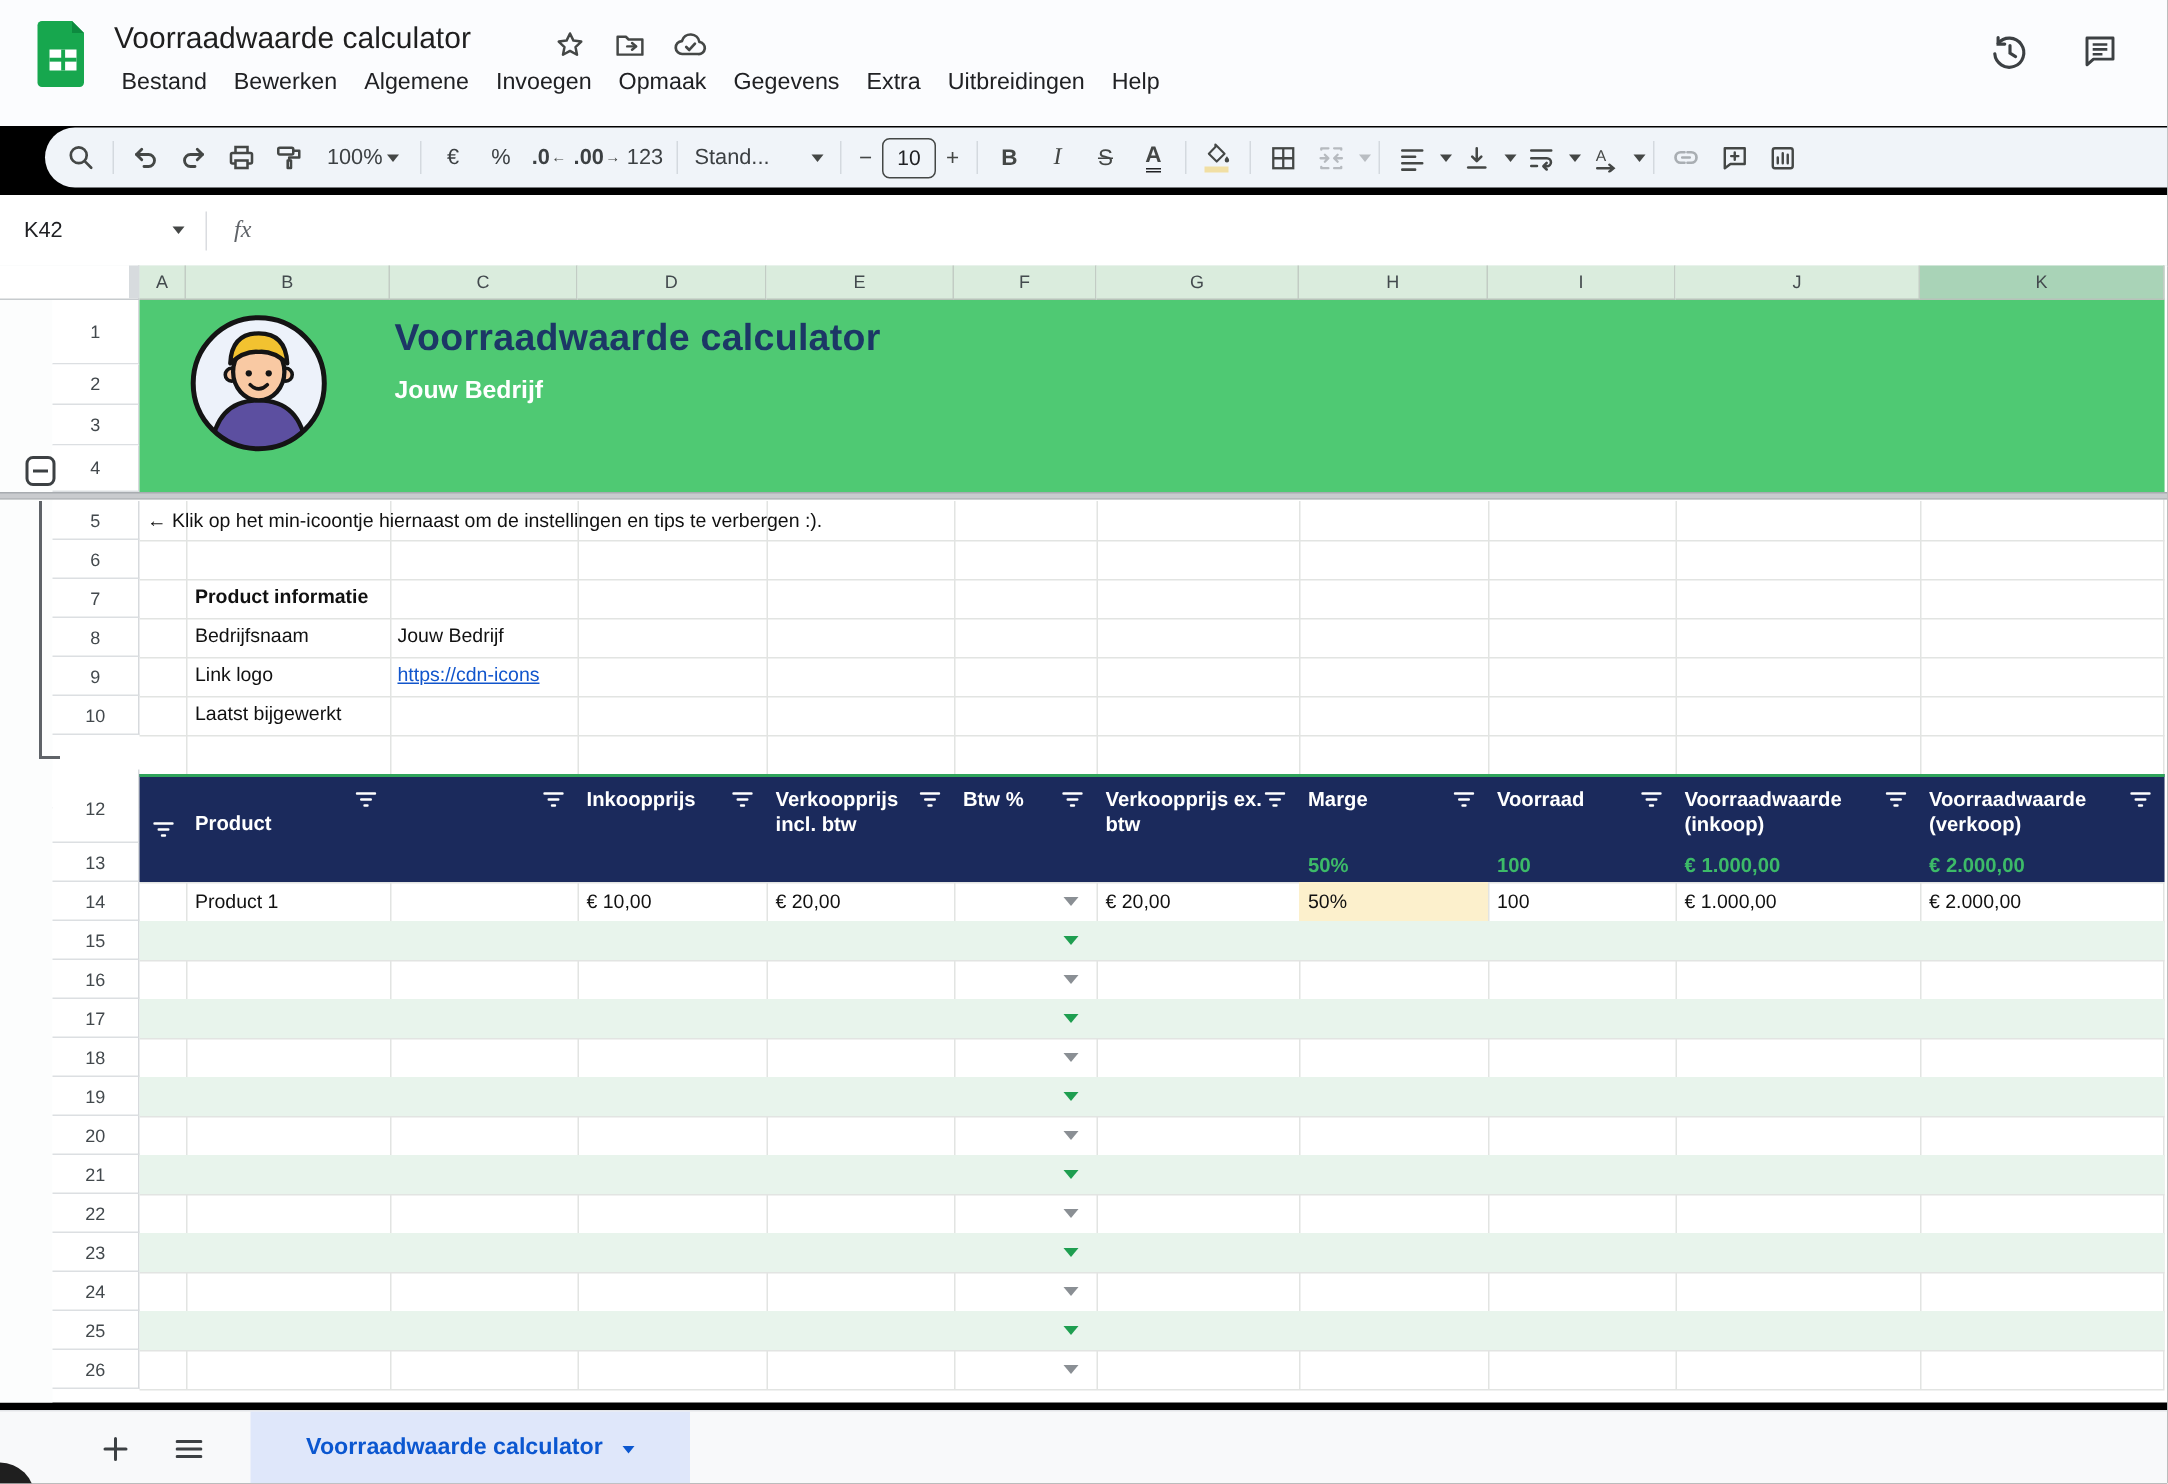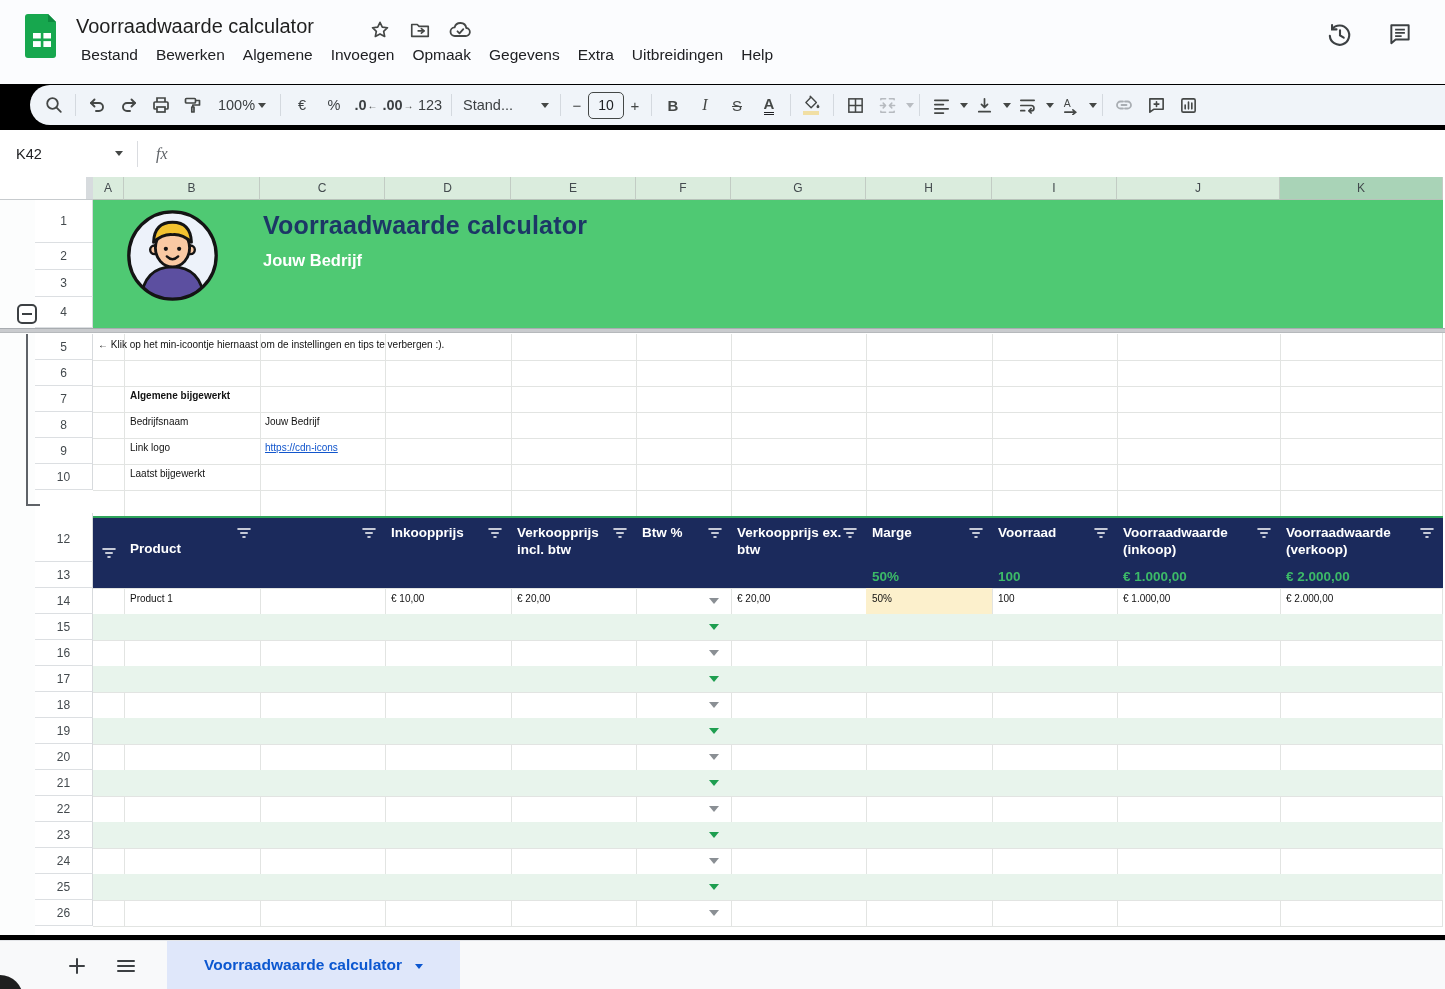--- a/index.html
+++ b/index.html
@@ -40,21 +40,21 @@
   #gutter{position:absolute;left:0;top:23px;width:35px;height:735px;background:#fcfdfd;}
   #canvas{position:absolute;left:93px;top:23px;width:1352px;height:726px;}
   .vline{position:absolute;width:1px;background:#e2e4e2;}
   .hline{position:absolute;height:1px;background:#e2e4e2;}
   
   #banner{position:absolute;left:0;top:0;width:1350px;height:128px;background:#4fc973;}
   #banner-title{position:absolute;left:170px;top:11px;font-size:25px;font-weight:bold;color:#1c3766;letter-spacing:.2px;}
   #banner-subtitle{position:absolute;left:170px;top:51px;font-size:16.5px;font-weight:bold;color:#ffffff;}
   #avatar{position:absolute;left:32px;top:8px;width:95px;height:95px;}
   
-  .cellTxt{position:absolute;font-size:10px;color:#111;white-space:nowrap;}
+  .cellTxt{position:absolute;font-size:13px;color:#111;white-space:nowrap;}
   .bold{font-weight:bold;}
   .linkTxt{color:#1155cc;text-decoration:underline;}
   
   #tblhead{position:absolute;left:0;top:316px;width:1350px;height:72px;background:#1b2a5c;border-top:2px solid #2fa45b;box-sizing:border-box;}
   .thlabel{position:absolute;font-size:13.5px;font-weight:bold;color:#fff;line-height:17px;overflow:hidden;}
   .filter-btn{position:absolute;width:18px;height:16px;}
   .sumval{position:absolute;font-size:13.5px;font-weight:bold;color:#3cba68;white-space:nowrap;}
   .band{position:absolute;left:0;width:1350px;height:26px;background:#e8f4ec;}
   .dd{position:absolute;width:0;height:0;border-left:5px solid transparent;border-right:5px solid transparent;border-top:6px solid #8a8f94;}
   .dd.green{border-top-color:#1e9e50;}
@@ -380,21 +380,21 @@
             <path d="M44 51 Q50 57 56 51" fill="none" stroke="#141414" stroke-width="2.5" stroke-linecap="round"></path>
           </g>
           <circle cx="50" cy="50" r="46" fill="none" stroke="#141414" stroke-width="3.5"></circle>
         </svg>
         <div id="banner-title">Voorraadwaarde calculator</div>
         <div id="banner-subtitle">Jouw Bedrijf</div>
       </div>
 
       <div class="cellTxt" style="left:5px;top:139px">← Klik op het min-icoontje hiernaast om de instellingen en tips te verbergen :).</div>
 
-      <div class="cellTxt bold" style="left:37px;top:190px">Algemene bijgewerkt</div>
+      <div class="cellTxt bold" style="left:37px;top:190px">Product informatie</div>
       <div class="cellTxt" style="left:37px;top:216px">Bedrijfsnaam</div>
       <div class="cellTxt" style="left:172px;top:216px">Jouw Bedrijf</div>
       <div class="cellTxt" style="left:37px;top:242px">Link logo</div>
       <div class="cellTxt linkTxt" style="left:172px;top:242px">https://cdn-icons</div>
       <div class="cellTxt" style="left:37px;top:268px">Laatst bijgewerkt</div>
 
       <div id="tblhead">
           <div class="thlabel" style="left: 37px; top: 22px; width: 108px;">Product</div>
           <div class="filter-btn" style="left: 143px; top: 8px;">
             <svg width="16" height="14" viewBox="0 0 16 14" stroke="#fff" stroke-width="1.6" stroke-linecap="round">

